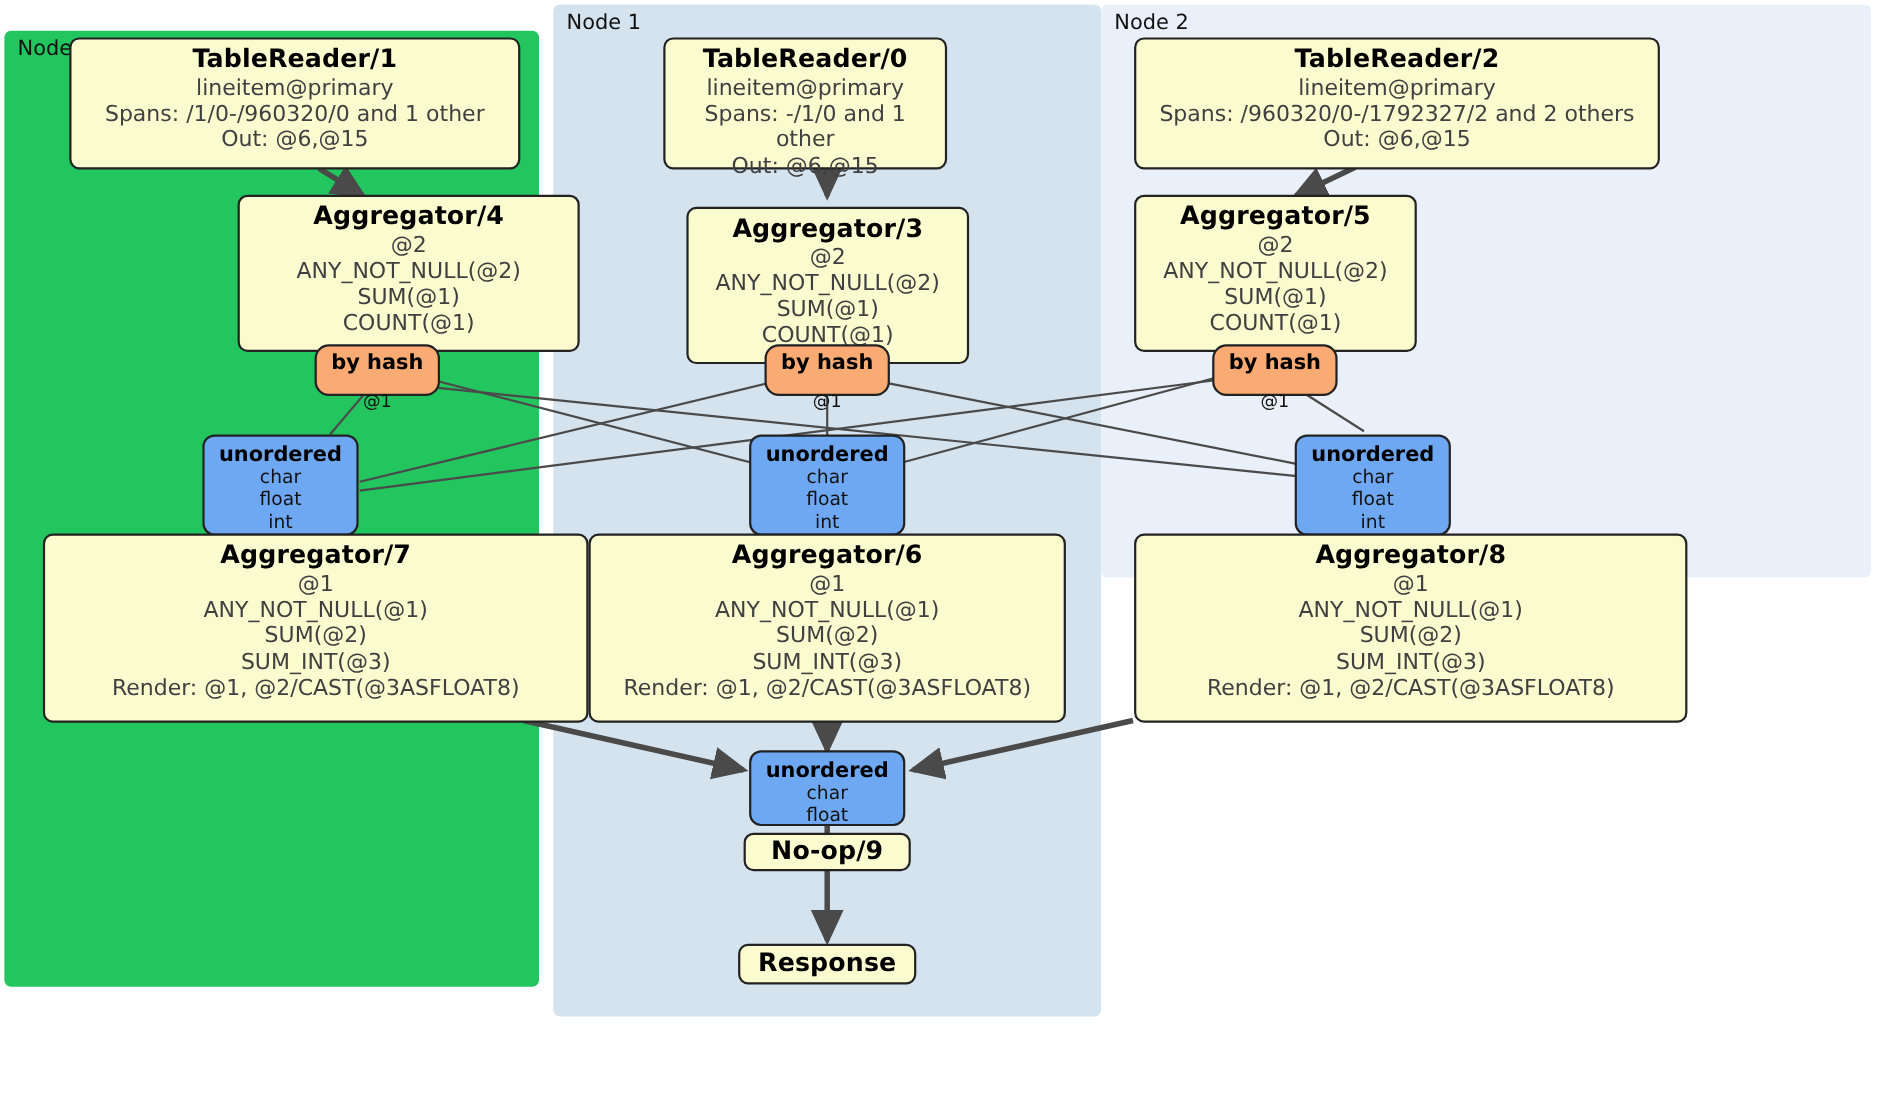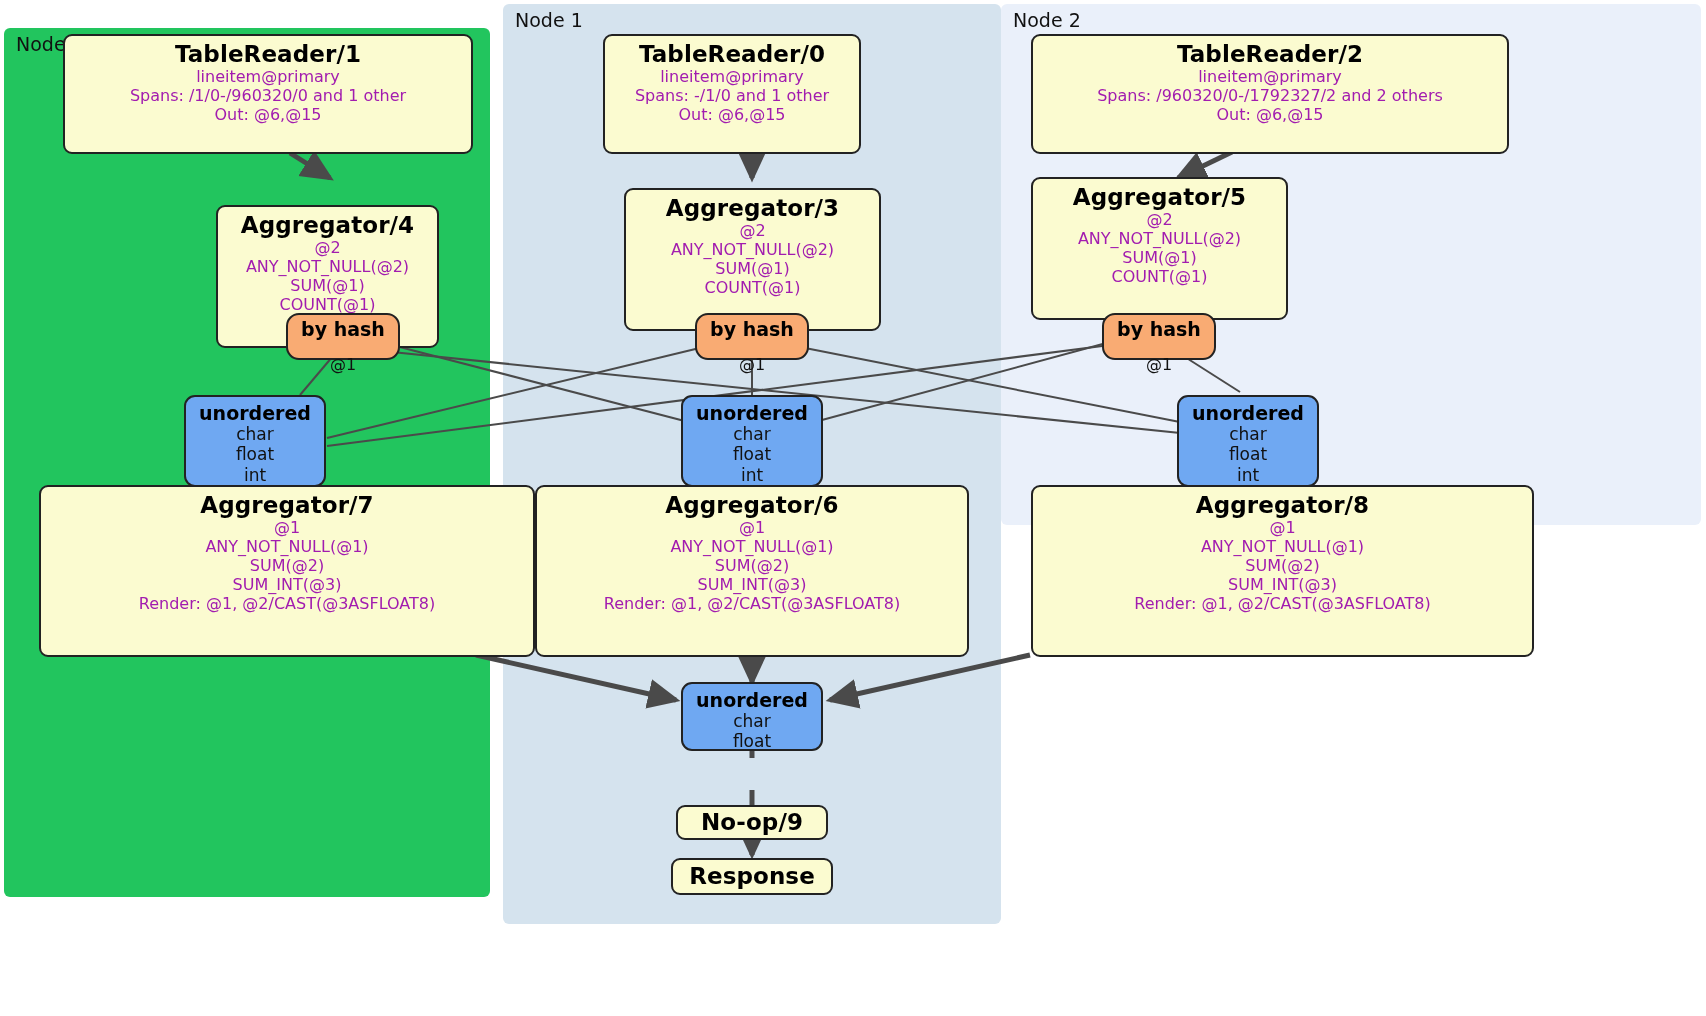--- a/index.html
+++ b/index.html
@@ -51,22 +51,22 @@
   .proc {
     background: #fbfbd0;
   }
   .proc .title {
     font-weight: bold;
     font-size: 23px;
     color: #000000;
     letter-spacing: 0.1px;
   }
   .proc .line {
-    font-size: 16px;
-    color: #a21caf;
+    font-size: 20px;
+    color: #404040;
   }
 
   .router {
     background: #f9ab73;
     border-radius: 13px;
     padding: 3px 12px 5px 12px;
     gap: 16px;
   }
   .router .title {
     font-weight: bold;
@@ -175,21 +175,21 @@
 
   <div class="boxlayer">
 
     <div class="box proc" style="left:63px; top:34px; width:410px; height:120px;">
       <div class="title">TableReader/1</div>
       <div class="line">lineitem@primary</div>
       <div class="line">Spans: /1/0-/960320/0 and 1 other</div>
       <div class="line">Out: @6,@15</div>
     </div>
 
-    <div class="box proc" style="left:216px; top:177px; width:223px; height:143px;margin-top:28px;">
+    <div class="box proc" style="left:216px; top:177px; width:311px; height:143px;">
       <div class="title">Aggregator/4</div>
       <div class="line">@2</div>
       <div class="line">ANY_NOT_NULL(@2)</div>
       <div class="line">SUM(@1)</div>
       <div class="line">COUNT(@1)</div>
     </div>
 
     <div class="box router" style="left:286px; top:313px; width:114px; height:47px;">
       <div class="title">by hash</div>
       <div class="line">@1</div>
@@ -246,21 +246,21 @@
       <div class="line">SUM_INT(@3)</div>
       <div class="line">Render: @1, @2/CAST(@3ASFLOAT8)</div>
     </div>
 
     <div class="box sync" style="left:681px; top:682px; width:142px; height:69px;">
       <div class="title">unordered</div>
       <div class="line">char</div>
       <div class="line">float</div>
     </div>
 
-    <div class="box proc noop" style="left:676px; top:757px; width:152px; height:35px;margin-top:48px;">
+    <div class="box proc noop" style="left:676px; top:757px; width:152px; height:35px;">
       <div class="title">No-op/9</div>
     </div>
 
     <div class="box proc response" style="left:671px; top:858px; width:162px; height:37px;">
       <div class="title">Response</div>
     </div>
 
     <div class="box proc" style="left:1031px; top:34px; width:478px; height:120px;">
       <div class="title">TableReader/2</div>
       <div class="line">lineitem@primary</div>

